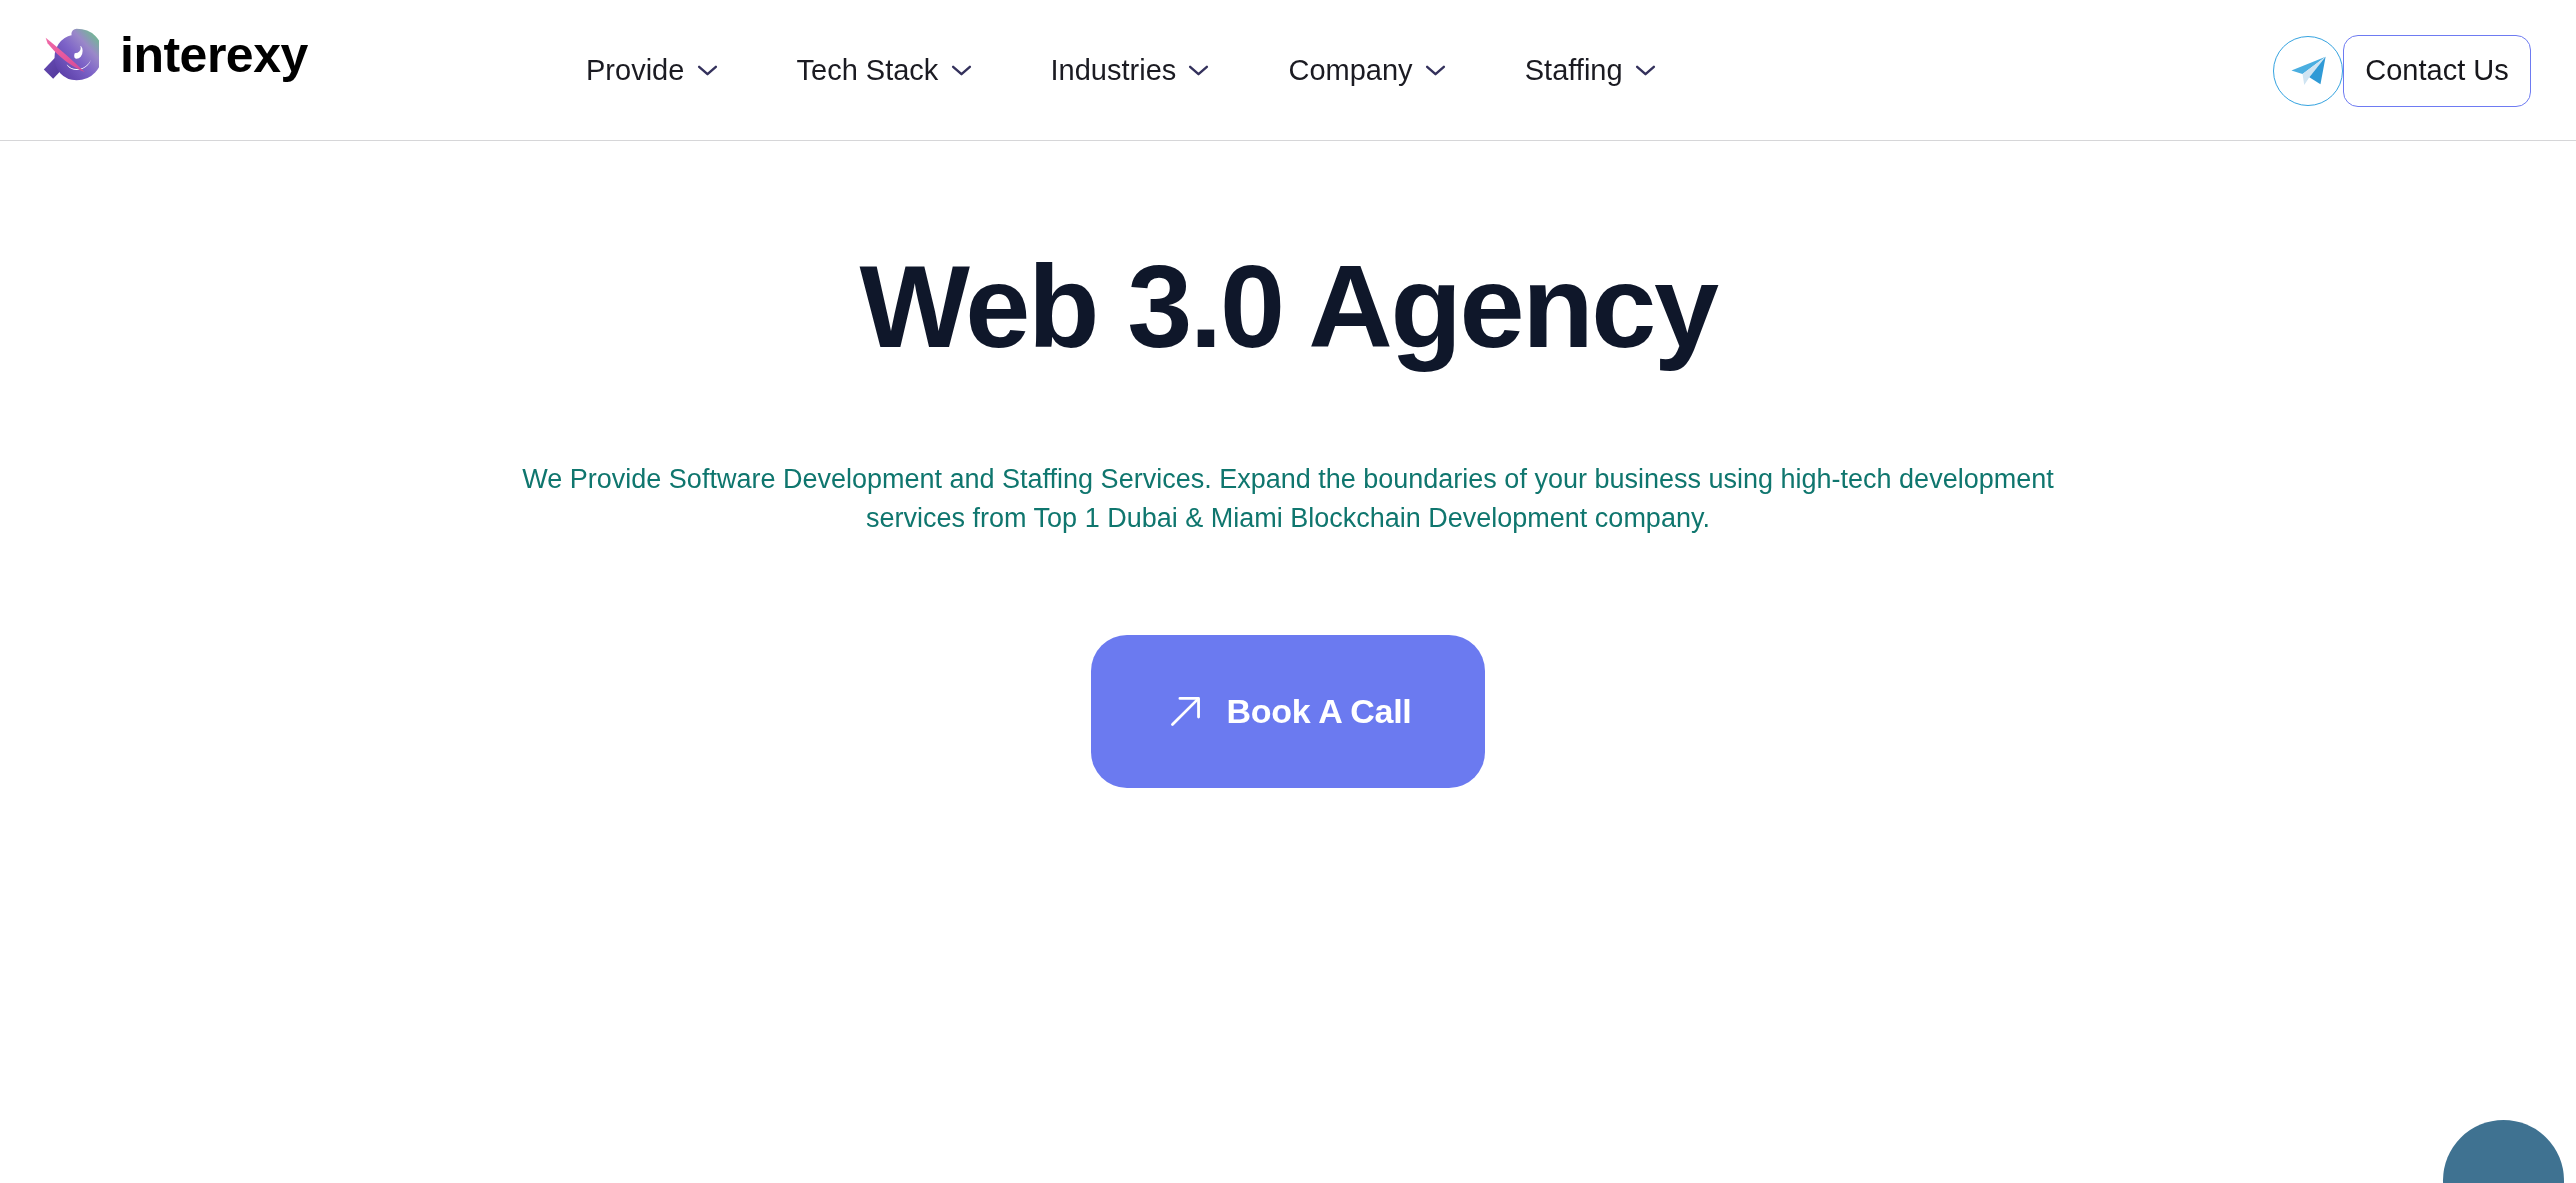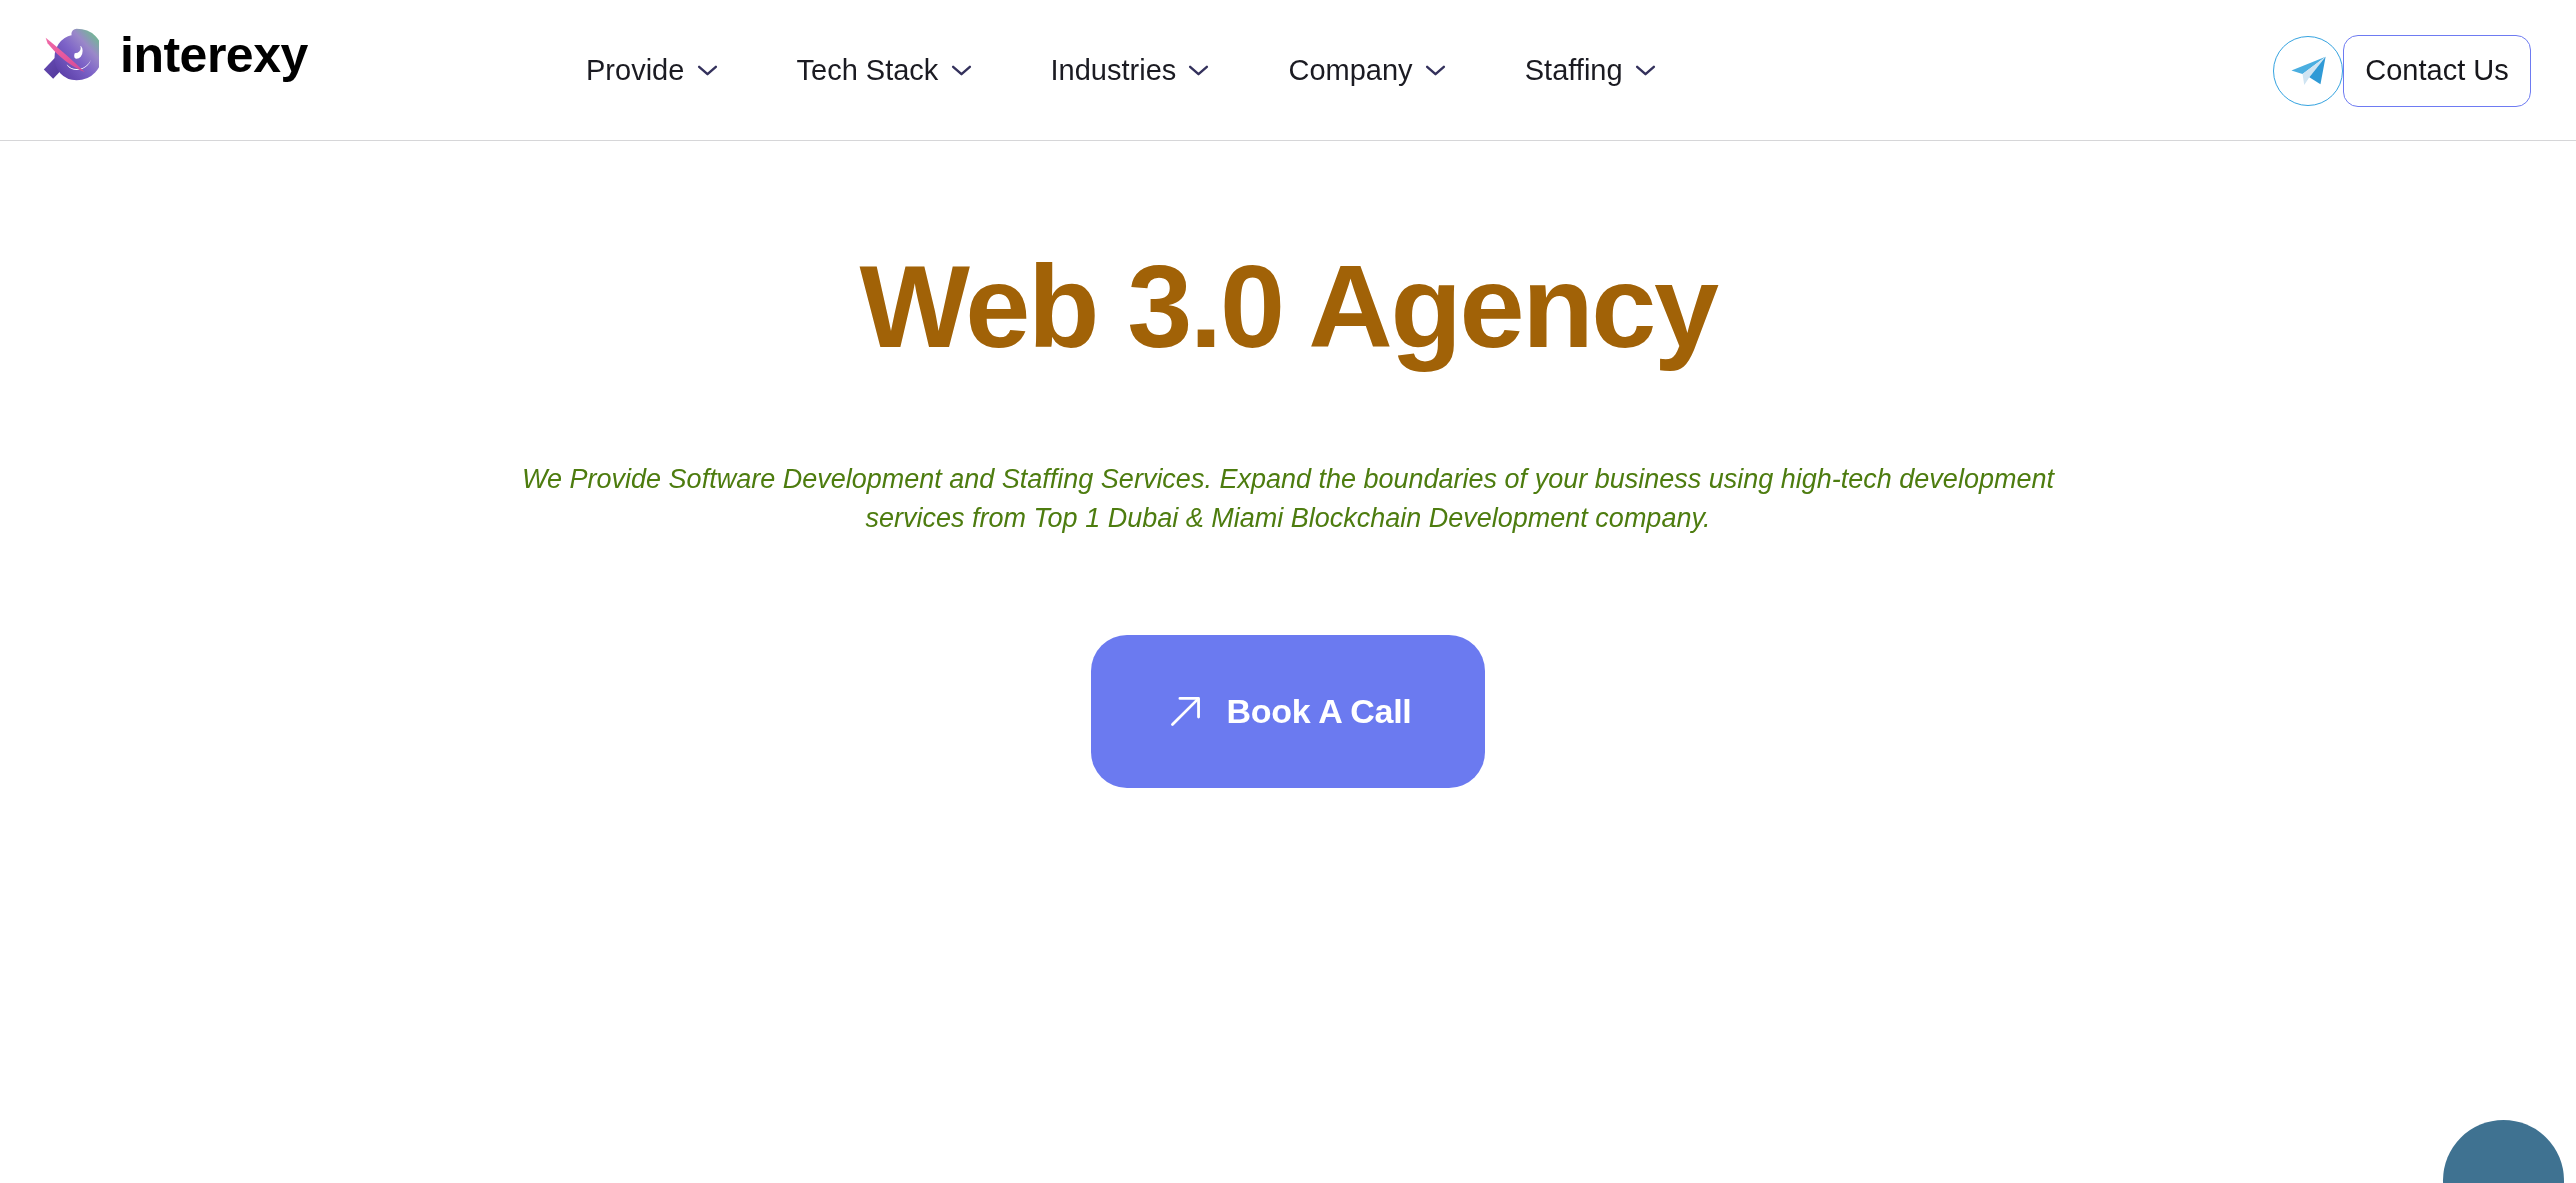--- a/index.html
+++ b/index.html
@@ -82,30 +82,29 @@
   .headline {
     margin-top:106px;
     text-align:center;
     font-size:117px;
     font-weight:700;
     line-height:1.02;
     letter-spacing:-2.4px;
     color:#181c22;
     white-space:nowrap;
   }
-  .headline .accent { color:#a16207; display:block; }
+  .headline .accent { color:#0f172a; display:block; }
 
   .subtitle {
     margin-top:94px;
     width:1621px;
     text-align:center;
     font-size:27px;
     line-height:1.45;
-    color:#4d7c0f;
-    font-style:italic;
+    color:#0f766e;
   }
 
   .cta-wrap { margin-top:90px; }
   .cta-btn {
     display:flex; align-items:center; justify-content:center;
     gap:21px;
     width:394px; height:153px;
     border-radius:36px;
     border:none;
     background:#6b7af0;

